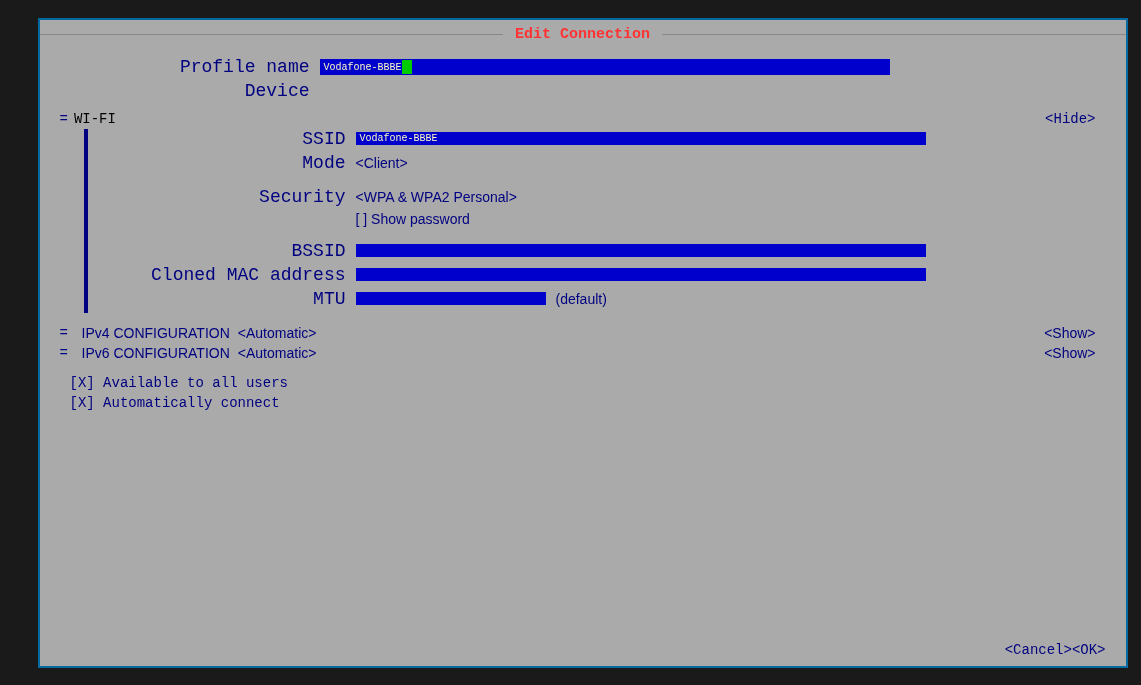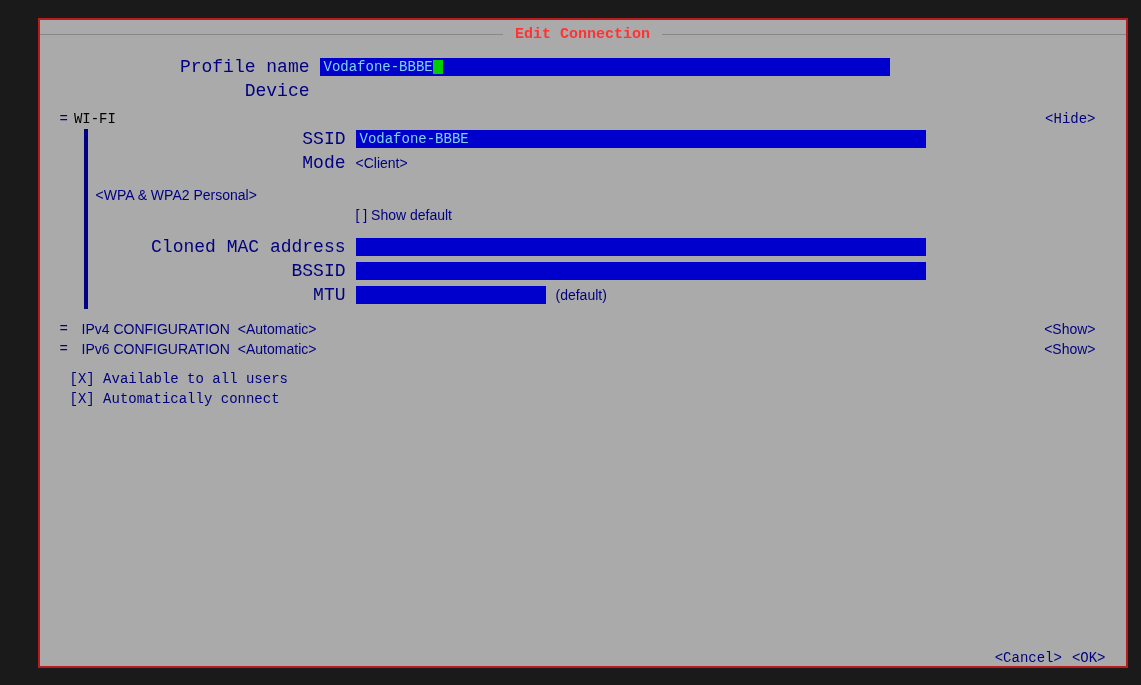--- a/index.html
+++ b/index.html
@@ -13,21 +13,21 @@
       display: flex;
       justify-content: center;
       align-items: center;
       width: 1141px;
       height: 685px;
       font-family: 'Courier New', Courier, monospace;
     }
 
     .terminal-window {
       background: #aaaaaa;
-      border: 2px solid #b91c1c;
+      border: 2px solid #0369a1;
       width: 1090px;
       height: 650px;
       position: relative;
       padding: 0;
       margin-left: 24px;
     }
 
     .title-bar {
       display: flex;
       align-items: center;
@@ -67,23 +67,23 @@
       min-width: 260px;
       text-align: right;
       padding-right: 10px;
       color: #000080;
       font-family: 'Courier New', Courier, monospace;
       font-size: 18px;
     }
 
     .input-field {
       background: #0000cc;
-      color: #7dd3fc;
-      font-family: 'Courier New', Courier, monospace;
-      font-size: 14px;
+      color: #fef9c3;
+      font-family: 'Courier New', Courier, monospace;
+      font-size: 10px;
       padding: 1px 4px;
       min-width: 570px;
       display: inline-block;
       position: relative;
     }
 
     .input-field.short {
       min-width: 190px;
     }
 
@@ -129,24 +129,23 @@
     }
 
     .checkbox-label {
       color: #000080;
       font-size: 14px;
       font-family: 'Courier New', Courier, monospace;
     }
 
     .bottom-buttons {
       position: absolute;
-      bottom: 0;
+      bottom: 8px;
       right: 20px;
       display: flex;
-      gap: 10px;
       justify-content: space-between;
     }
 
     .btn {
       color: #000080;
       font-size: 14px;
       font-family: 'Courier New', Courier, monospace;
       cursor: pointer;
     }
 
@@ -219,38 +218,39 @@
         </div>
 
         <div class="form-row">
           <span class="label">Mode</span>
           <span class="static-text">&lt;Client&gt;</span>
         </div>
 
         <div style="height: 10px;"></div>
 
         <div class="form-row">
+          <span class="label">Security</span>
           <span class="static-text">&lt;WPA &amp; WPA2 Personal&gt;</span>
         </div>
 
 
         <div class="form-row">
           <span class="label"></span>
-          <span class="static-text">[ ] Show default</span>
+          <span class="static-text">[ ] Show password</span>
         </div>
 
         <div style="height: 10px;"></div>
 
         <div class="form-row">
+          <span class="label">BSSID</span>
+          <span class="input-field">&nbsp;</span>
+        </div>
+
+        <div class="form-row">
           <span class="label">Cloned MAC address</span>
-          <span class="input-field">&nbsp;</span>
-        </div>
-
-        <div class="form-row">
-          <span class="label">BSSID</span>
           <span class="input-field">&nbsp;</span>
         </div>
 
         <div class="form-row">
           <span class="label">MTU</span>
           <span class="input-field short">&nbsp;</span>
           <span class="static-text" style="margin-left: 10px;">(default)</span>
         </div>
 
       </div>

